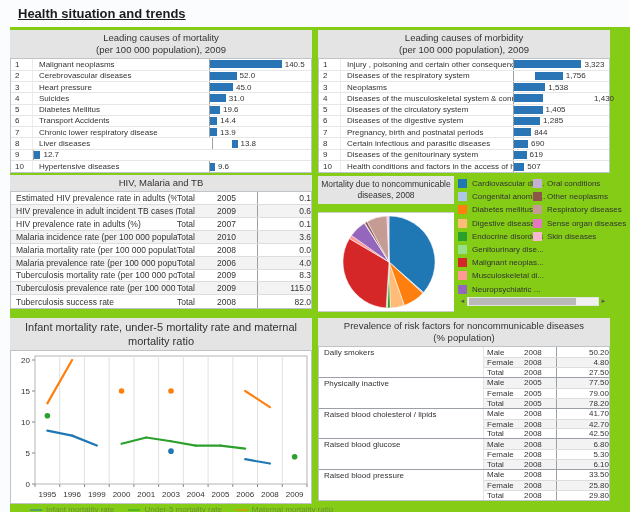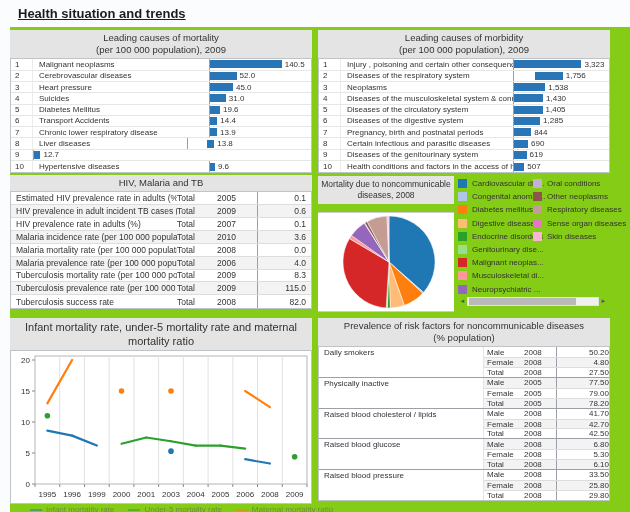--- a/index.html
+++ b/index.html
@@ -26,21 +26,21 @@
   .rt-val{margin-left:3px;white-space:nowrap}
   
   .hiv-row{display:flex;align-items:center;height:12.9px;font-size:8.5px;
     border-bottom:1px solid #ddd;color:#333}
   .hiv-row:last-child{border-bottom:none}
   .hiv-row.alt{background:#f3f3f3}
   .hiv-name{flex:1;padding-left:5px;white-space:nowrap;overflow:hidden}
   .hiv-group{width:40px;flex:none}
   .hiv-year{width:40px;flex:none}
   .hiv-val{width:54px;flex:none;border-left:1px solid #9aa0a6;height:100%;
-    display:flex;align-items:center;justify-content:flex-end;padding-right:5px}
+    display:flex;align-items:center;justify-content:flex-end;}
   
   .risk-group{display:flex}
   .risk-group + .risk-group{border-top:1px solid #9aa0a6}
   .risk-label{width:164px;flex:none;padding:1px 0 0 5px;font-size:8px;color:#333;
     white-space:nowrap;overflow:hidden}
   .risk-rows{flex:1;border-left:1px solid #e4e4e4}
   .risk-row{display:flex;align-items:center;height:9.9px;font-size:8px;color:#333}
   .risk-row + .risk-row{border-top:1px solid #ddd}
   .risk-row.alt{background:#f3f3f3}
   .risk-sex{width:40px;flex:none;padding-left:3px}
@@ -139,21 +139,21 @@
           <div class="rt-rank">7</div>
           <div class="rt-name">Chronic lower respiratory disease</div>
           <div class="rt-barcell" style="width: 102px;">
             <div class="rt-bar" style="width: 7.0242%; background: rgb(42, 117, 182);"></div>
             <div class="rt-val">13.9</div>
           </div>
         </div>
         <div class="rt-row">
           <div class="rt-rank">8</div>
           <div class="rt-name">Liver diseases</div>
-          <div class="rt-barcell" style="width: 124px; padding-left: 19px;">
+          <div class="rt-barcell" style="width: 99px; padding-left: 19px;">
             <div class="rt-bar" style="width: 6.97367%; background: rgb(42, 117, 182);"></div>
             <div class="rt-val">13.8</div>
           </div>
         </div>
         <div class="rt-row">
           <div class="rt-rank">9</div>
           <div class="rt-barcell" style="width: 102px;">
             <div class="rt-bar" style="width: 6.41779%; background: rgb(42, 117, 182);"></div>
             <div class="rt-val">12.7</div>
           </div>
@@ -195,21 +195,21 @@
           <div class="rt-rank">3</div>
           <div class="rt-name">Neoplasms</div>
           <div class="rt-barcell" style="width: 96px;">
             <div class="rt-bar" style="width: 32.8613%; background: rgb(42, 117, 182);"></div>
             <div class="rt-val">1,538</div>
           </div>
         </div>
         <div class="rt-row">
           <div class="rt-rank">4</div>
           <div class="rt-name">Diseases of the musculoskeletal system &amp; connectiv..</div>
-          <div class="rt-barcell" style="width: 96px;">
+          <div class="rt-barcell" style="width: 96px; gap: 48px;">
             <div class="rt-bar" style="width: 30.5537%; background: rgb(42, 117, 182);"></div>
             <div class="rt-val">1,430</div>
           </div>
         </div>
         <div class="rt-row">
           <div class="rt-rank">5</div>
           <div class="rt-name">Diseases of the circulatory system</div>
           <div class="rt-barcell" style="width: 96px;">
             <div class="rt-bar" style="width: 30.0196%; background: rgb(42, 117, 182);"></div>
             <div class="rt-val">1,405</div>

